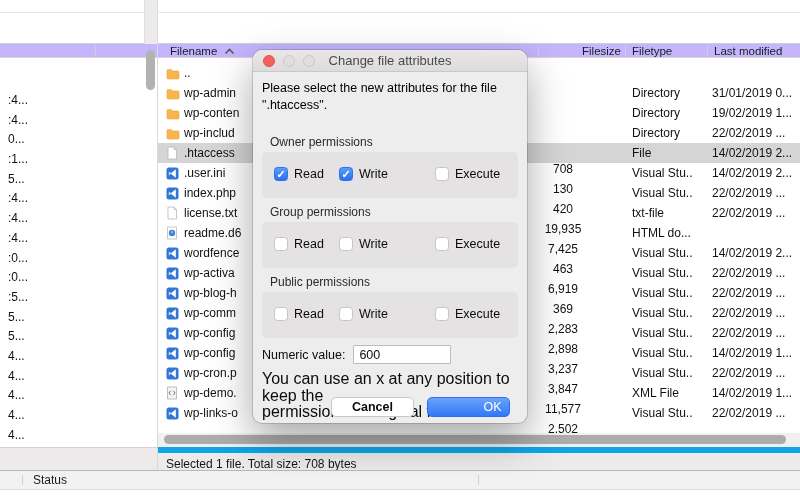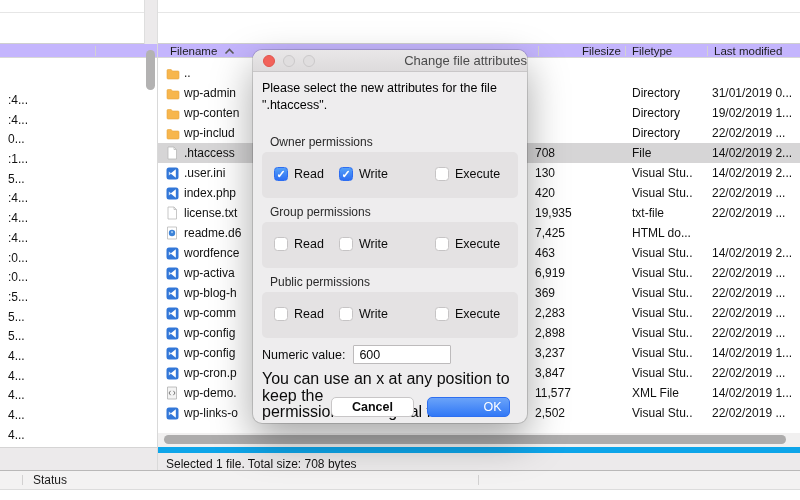--- a/index.html
+++ b/index.html
@@ -20,39 +20,39 @@
   .local-row { height:19.7px; line-height:19.7px; padding-left:8px; font-size:12px; white-space:nowrap; }
   .left-scroll-thumb { position:absolute; top:6px; right:2px; width:9px; height:40px; border-radius:4.5px; background:#b3b2b2; }
   .left-bottom-strip { position:absolute; left:0; right:0; bottom:0; height:23px; background:#eceaeb; border-top:1px solid #d5d4d4; }
   .right-panel { position:absolute; top:44px; left:158px; width:642px; height:426px; background:#fff; }
   .rp-header-label { position:absolute; top:1px; font-size:11.5px; color:#1c1c1e; white-space:nowrap; }
   .file-list { position:absolute; top:14px; left:0; right:0; height:375px; overflow:hidden; padding-top:5px; background:#fff; }
   .file-row { position:relative; height:20px; line-height:20px; font-size:12px; white-space:nowrap; }
   .file-row.selected { background:#d6d5d6; }
   .file-row .icon { position:absolute; left:8px; top:3px; width:14px; height:14px; }
   .file-row .name { position:absolute; left:26px; }
-  .file-row .size { position:absolute; left:377px; width:80px; text-align:left; }
+  .file-row .size { position:absolute; left:365px; width:80px; text-align:center;margin-top:16px; }
   .file-row .type { position:absolute; left:474px; width:76px; overflow:hidden; }
   .file-row .date { position:absolute; left:554px; right:2px; overflow:hidden; }
   .h-scroll { position:absolute; left:0; right:0; top:389px; height:14px; background:#f1f0f0; }
   .h-scroll-thumb { position:absolute; left:6px; right:14px; top:2px; height:9px; border-radius:4.5px; background:#adacac; }
   .rp-status { position:absolute; left:0; right:0; bottom:0; height:23px; background:#eceaeb; border-top:6px solid #0ea5e9; font-size:12px; line-height:22px; padding-left:8px; color:#141414; }
   
   .bottom-bar { position:absolute; top:470px; left:0; width:800px; height:20px; background:#f3f2f2; border-top:1px solid #b9b8b8; border-bottom:1px solid #dcdcdc; font-size:12px; line-height:19px; color:#1a1a1a; }
   .bottom-bar .tick { top:4px; }
   .bottom-bar .label { position:absolute; left:33px; }
   
   .dialog { position:absolute; left:253px; top:50px; width:274px; height:373px; background:#eeedee; border-radius:9px;
             box-shadow:0 16px 40px rgba(0,0,0,.35), 0 0 0 1px rgba(0,0,0,.15); z-index:10; }
   .dlg-titlebar { position:relative; height:22px; background:linear-gradient(#e9e7e8,#dddbdc); border-bottom:1px solid #c9c7c8; border-radius:9px 9px 0 0; }
   .traffic { position:absolute; top:5px; width:12px; height:12px; border-radius:50%; }
   .t-red { left:10px; background:#f2625a; border:1px solid #e1544c; }
   .t-dim1 { left:30px; background:#e0dedf; border:1px solid #cbc9ca; }
   .t-dim2 { left:50px; background:#e0dedf; border:1px solid #cbc9ca; }
-  .dlg-title { text-align:right; font-size:13px; line-height:21px; color:#4a4a4a; }
+  .dlg-title { text-align:center; font-size:13px; line-height:21px; color:#4a4a4a; }
   .dlg-body { padding:8px 9px 0; }
   .dlg-intro { font-size:12.5px; line-height:16.5px; color:#000000; white-space:pre-line; margin-bottom:22px; }
   .perm-label { font-size:12px; color:#2a2a2a; margin:0 0 3px 8px; }
   .perm-box { position:relative; height:46px; border-radius:5px; background:#e4e2e3; margin-bottom:7px; }
   .cb-item { position:absolute; top:15px; display:flex; align-items:center; }
   .cb { width:14px; height:14px; border-radius:3.5px; background:#fff; border:1px solid #c6c4c5; display:flex; align-items:center; justify-content:center; }
   .cb.checked { background:linear-gradient(#55a0f8,#2d6ef2); border-color:#2d6ef2; color:#fff; font-size:11px; font-weight:bold; }
   .cb-label { margin-left:6px; font-size:12.5px; color:#0b0b0b; }
   .numeric-row { display:flex; align-items:center; margin:4px 0 7px; }
   .numeric-label { font-size:12.5px; color:#0b0b0b; }

